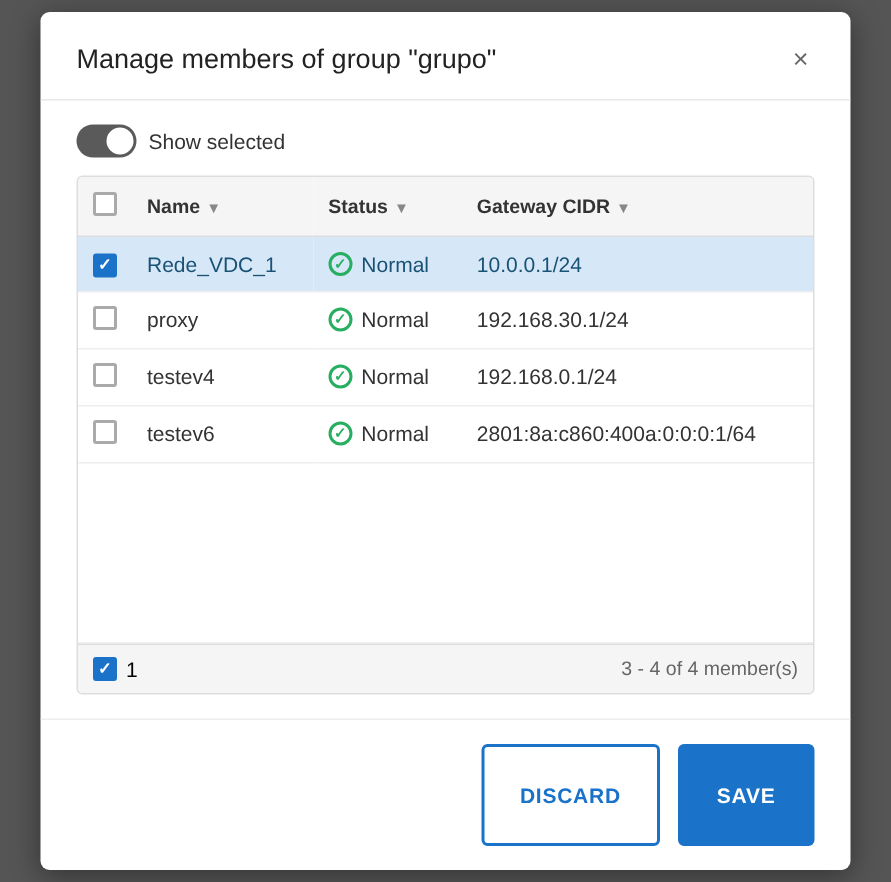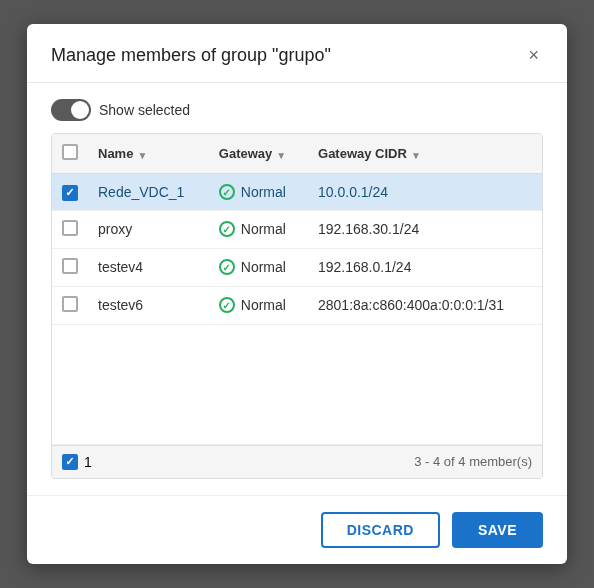--- a/index.html
+++ b/index.html
@@ -193,21 +193,21 @@
       font-size: 13px;
     }
     .modal-actions {
       display: flex;
       justify-content: flex-end;
       padding: 16px 24px;
       gap: 12px;
       border-top: 1px solid #eee;
     }
     .btn {
-      padding: 8px 24px;
+      padding: 24px 24px;
       border-radius: 4px;
       font-size: 14px;
       font-weight: 600;
       cursor: pointer;
       letter-spacing: 0.5px;
     }
     .btn-discard {
       background: #fff;
       border: 2px solid #1a73c9;
       color: #1a73c9;
@@ -248,21 +248,21 @@
               <div class="custom-checkbox"></div>
             </th>
             <th>
               <div class="col-header">
                 <span>Name</span>
                 <span class="filter-icon">▼</span>
               </div>
             </th>
             <th>
               <div class="col-header">
-                <span>Gateway</span>
+                <span>Status</span>
                 <span class="filter-icon">▼</span>
               </div>
             </th>
             <th>
               <div class="col-header">
                 <span>Gateway CIDR</span>
                 <span class="filter-icon">▼</span>
               </div>
             </th>
           </tr>
@@ -311,21 +311,21 @@
             <td class="checkbox-cell">
               <div class="custom-checkbox"></div>
             </td>
             <td>testev6</td>
             <td>
               <div class="status-cell">
                 <span class="status-icon">✓</span>
                 <span>Normal</span>
               </div>
             </td>
-            <td>2801:8a:c860:400a:0:0:0:1/31</td>
+            <td>2801:8a:c860:400a:0:0:0:1/64</td>
           </tr>
           <tr class="empty-rows">
             <td colspan="4"></td>
           </tr>
         </tbody>
       </table>
       <div class="modal-footer-table">
         <div class="footer-check">
           <div class="custom-checkbox checked"></div>
           <span>1</span>

